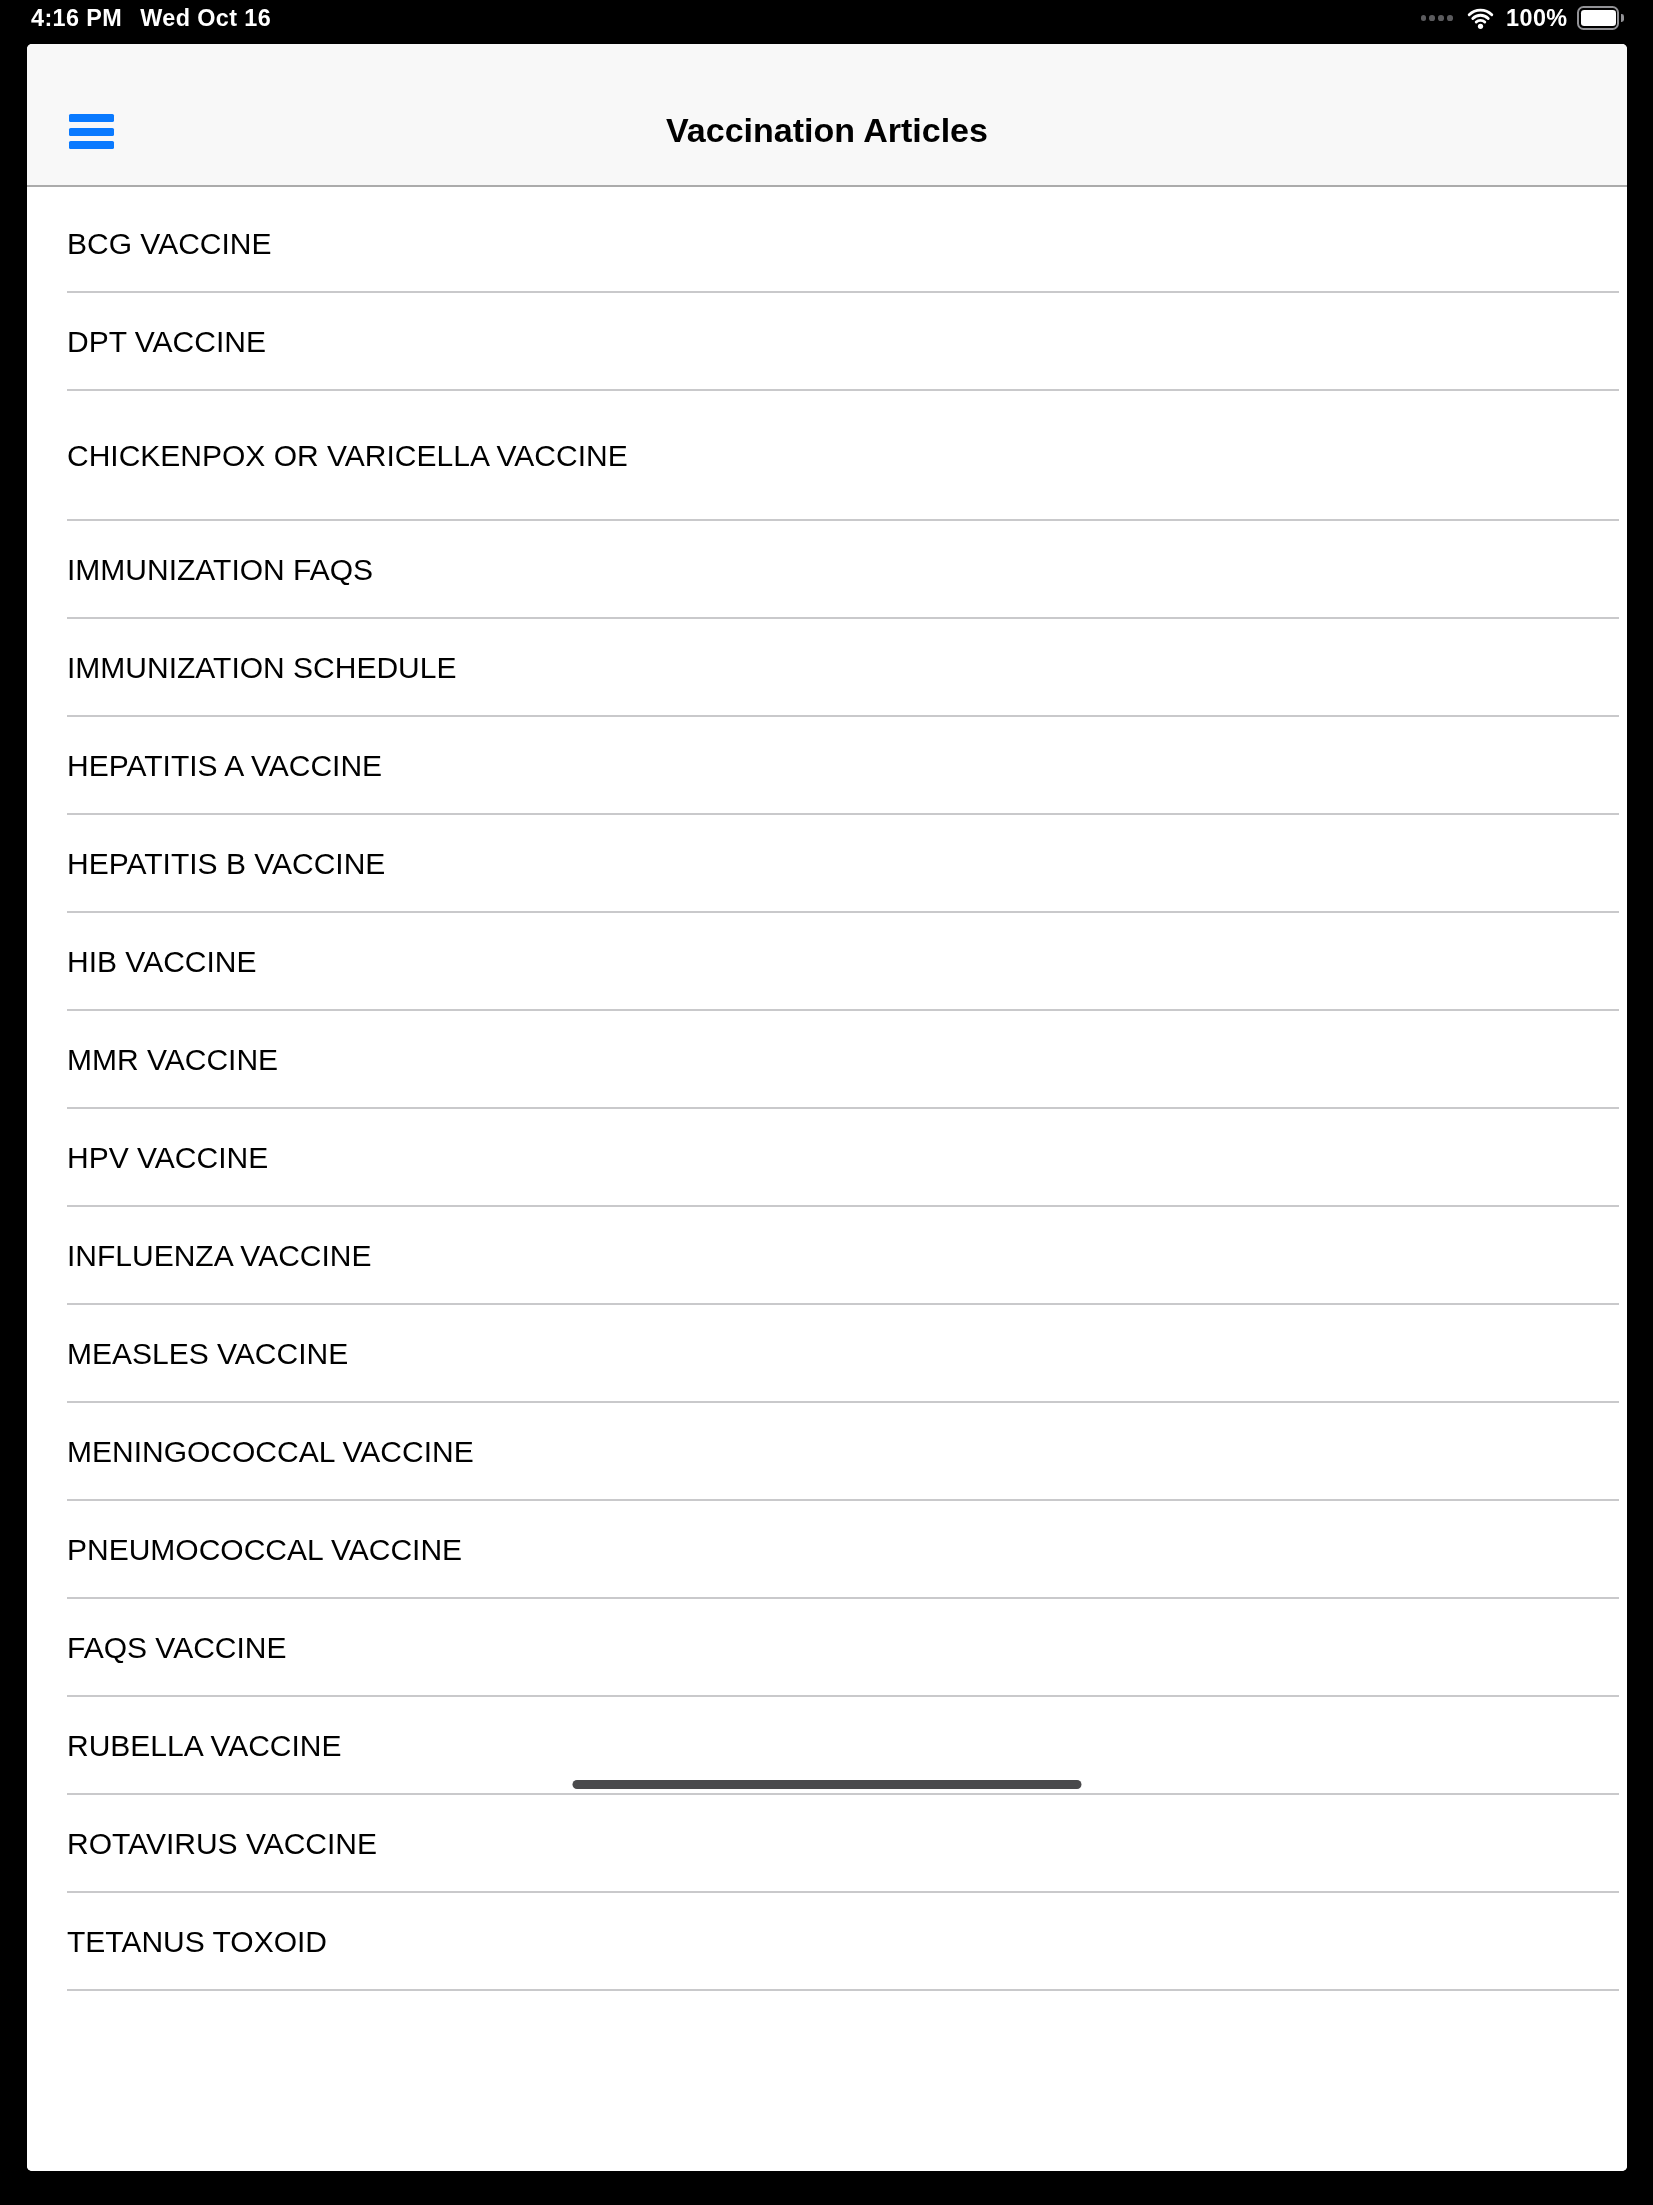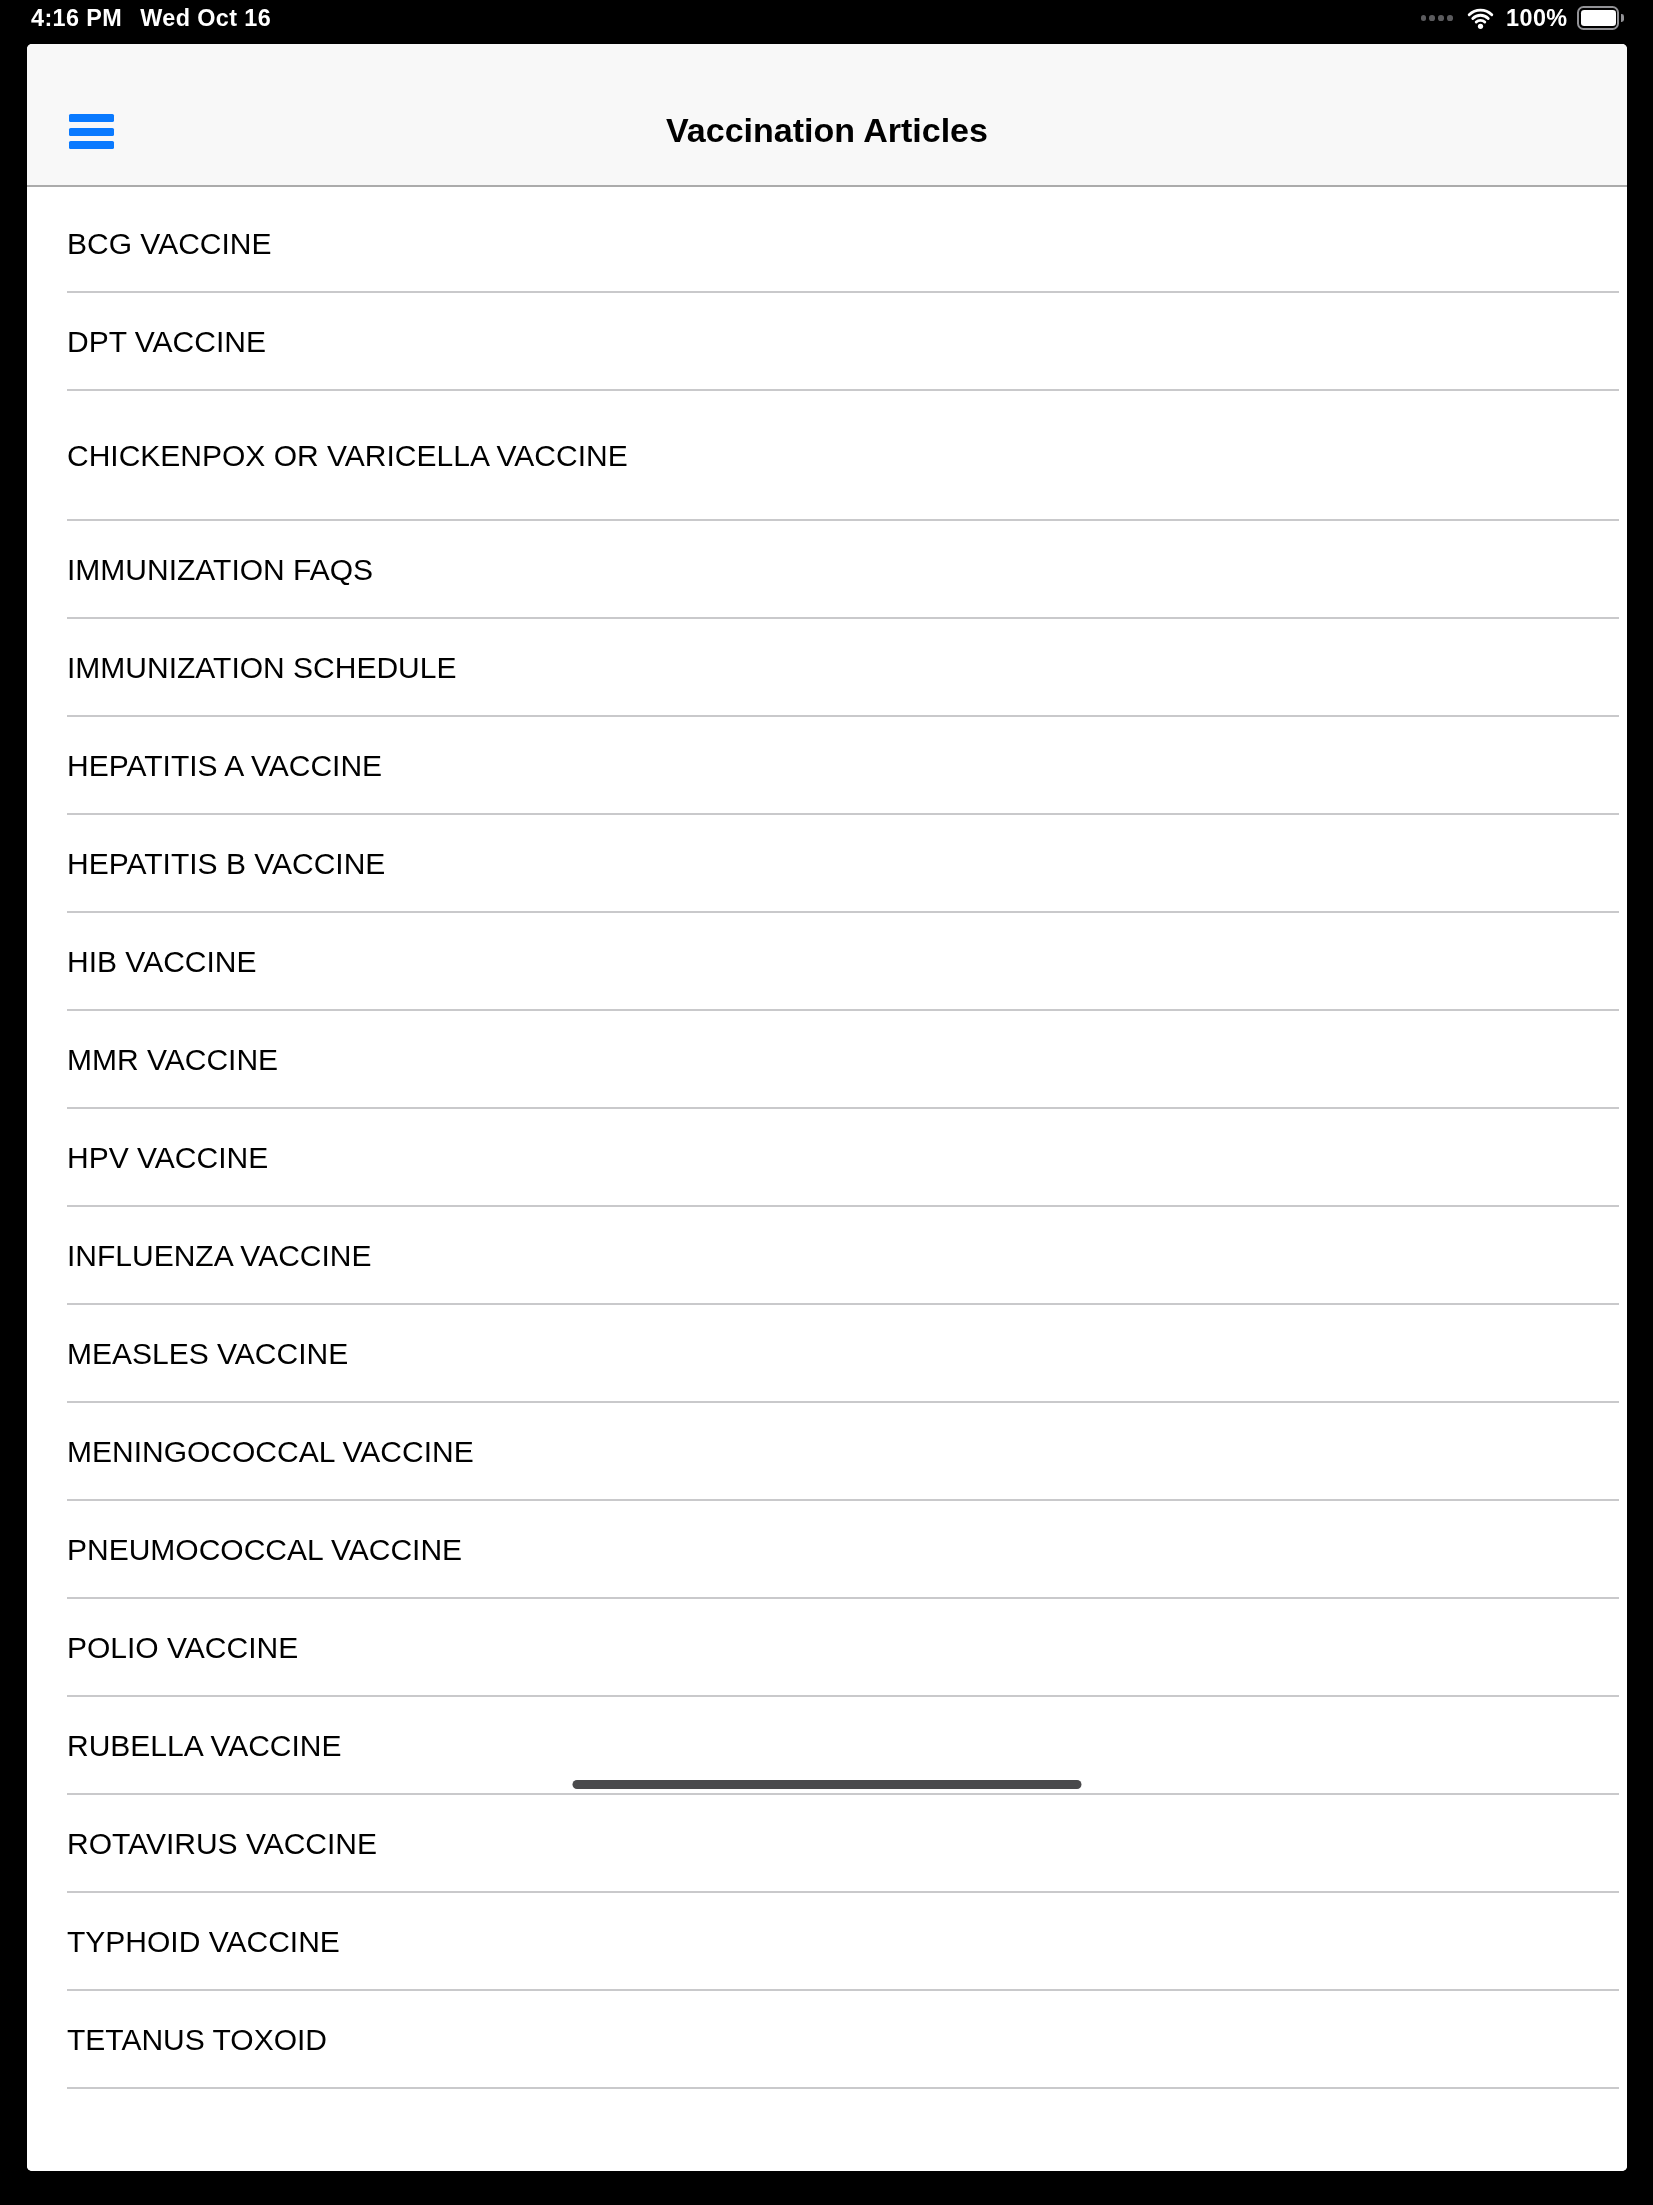--- a/index.html
+++ b/index.html
@@ -115,24 +115,23 @@
       <li class="row">IMMUNIZATION SCHEDULE</li>
       <li class="row">HEPATITIS A VACCINE</li>
       <li class="row">HEPATITIS B VACCINE</li>
       <li class="row">HIB VACCINE</li>
       <li class="row">MMR VACCINE</li>
       <li class="row">HPV VACCINE</li>
       <li class="row">INFLUENZA VACCINE</li>
       <li class="row">MEASLES VACCINE</li>
       <li class="row">MENINGOCOCCAL VACCINE</li>
       <li class="row">PNEUMOCOCCAL VACCINE</li>
-      <li class="row">POLIO VACCINE</li>
+      <li class="row">FAQS VACCINE</li>
       <li class="row">RUBELLA VACCINE</li>
       <li class="row">ROTAVIRUS VACCINE</li>
-      <li class="row">TYPHOID VACCINE</li>
       <li class="row">TETANUS TOXOID</li>
     </ul>
 
   </main>
 
   <div class="home-indicator"></div>
 
 </div>
 
 

